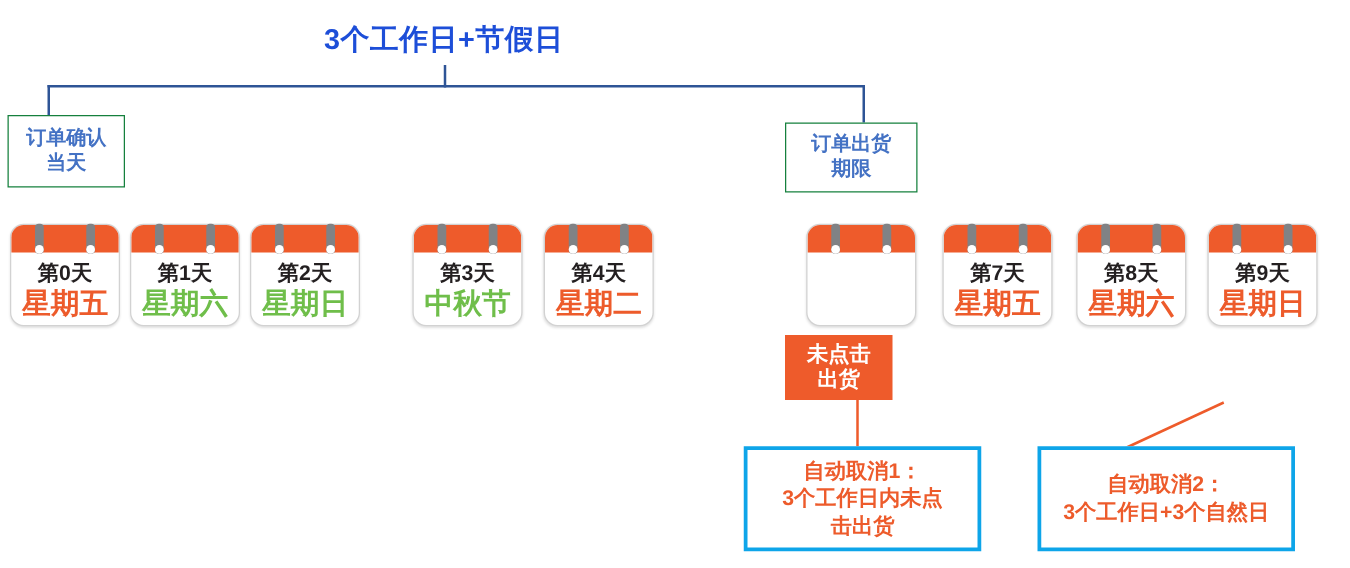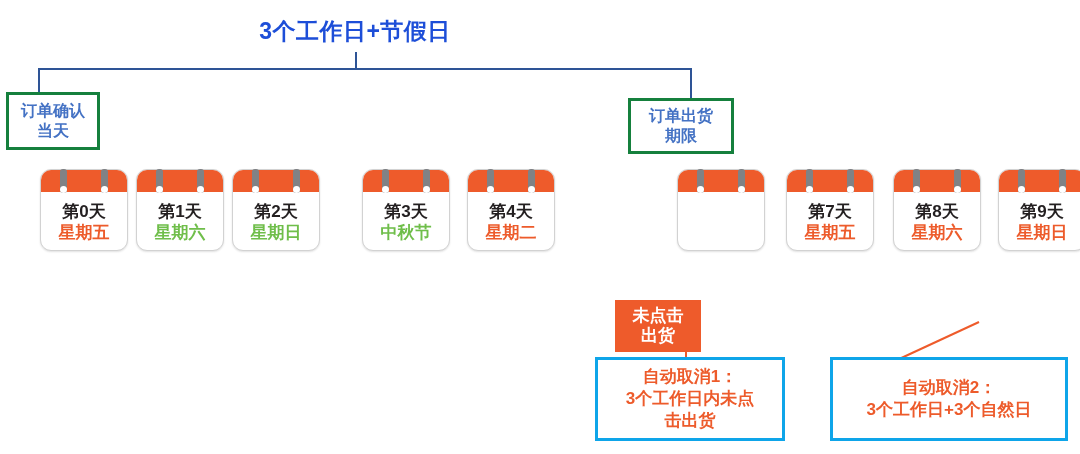--- a/index.html
+++ b/index.html
@@ -67,21 +67,21 @@
     top: 52px;
     width: 2px;
     height: 18px;
     background: #2E5496;
   }
 
   
   .blue-box {
     position: absolute;
     box-sizing: border-box;
-    border: 3px solid #15803d;
+    border: 1px solid #15803d;
     background: #ffffff;
     color: #4472C4;
     font-size: 16px;
     font-weight: bold;
     line-height: 1.22;
     text-align: center;
     display: flex;
     flex-direction: column;
     align-items: center;
     justify-content: center;
@@ -103,24 +103,23 @@
   
   .cal-row {
     position: absolute;
     left: 8px;
     top: 163px;
     width: 1064px;
     height: 100px;
   }
   .cal {
     position: absolute;
-    top: 6px;
+    top: 16px;
     width: 108px;
     height: 82px;
-    margin-left: 32px;
   }
   .cal-body {
     position: absolute;
     left: 0;
     top: 0;
     width: 88px;
     height: 82px;
     box-sizing: border-box;
     background: #ffffff;
     border: 1px solid #D2D2D2;
@@ -171,21 +170,21 @@
     z-index: 2;
   }
   .cal-day {
     font-size: 17px;
     font-weight: bold;
     color: #231F20;
     line-height: 1.15;
     white-space: nowrap;
   }
   .cal-week {
-    font-size: 17px;
+    font-size: 23px;
     font-weight: bold;
     line-height: 1.15;
     margin-top: 1px;
     white-space: nowrap;
   }
   .wk-orange { color: #ED5B2B; }
   .wk-green  { color: #6FBE4A; }
 
   
   .tag-box {
@@ -196,25 +195,24 @@
     font-weight: bold;
     line-height: 1.2;
     text-align: center;
     display: flex;
     flex-direction: column;
     align-items: center;
     justify-content: center;
     white-space: nowrap;
   }
   #tag-not-clicked {
-    left: 615px;
+    left: 628px;
     top: 268px;
     width: 86px;
     height: 52px;
-    margin-top: 32px;
   }
   #tag-not-scanned {
     left: 963px;
     top: 270px;
     width: 82px;
     height: 54px;
   }
 
   
   .orange-stem {
@@ -253,21 +251,21 @@
   }
   #note-cancel-1 {
     left: 595px;
     top: 357px;
     width: 190px;
     height: 84px;
   }
   #note-cancel-2 {
     left: 830px;
     top: 357px;
-    width: 238px;
+    width: 206px;
     height: 84px;
   }
 </style>
 </head>
 <body>
 
 <div class="canvas">
 
   <div class="top-title">3个工作日+节假日</div>
 

